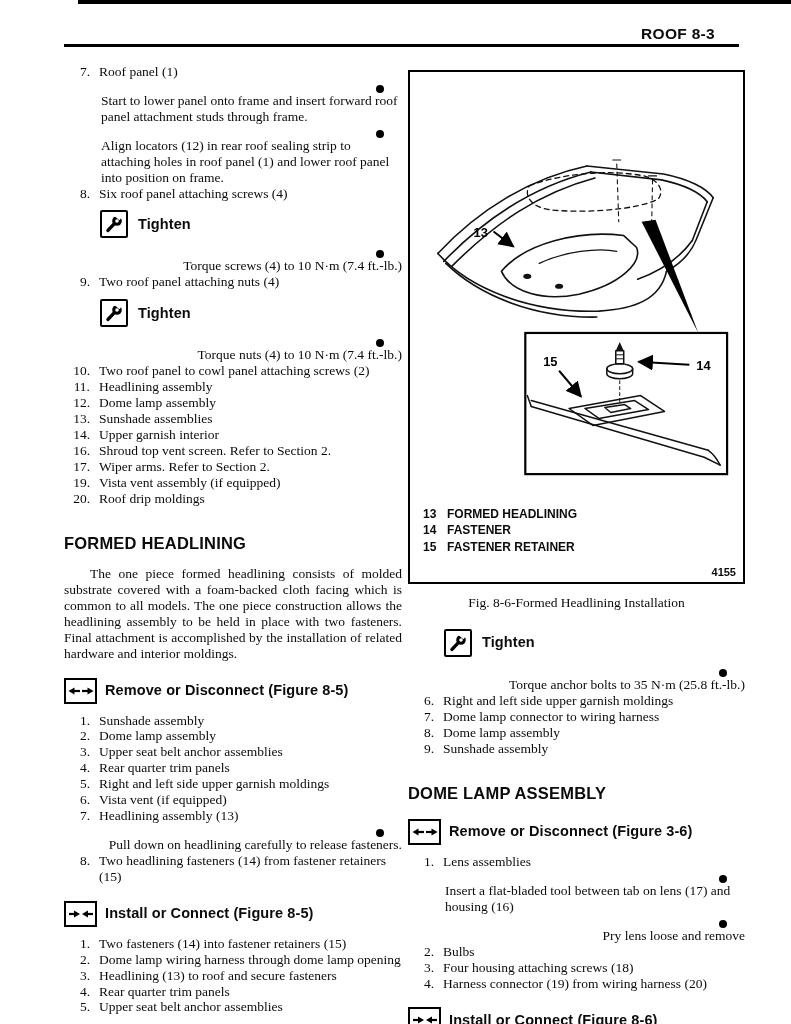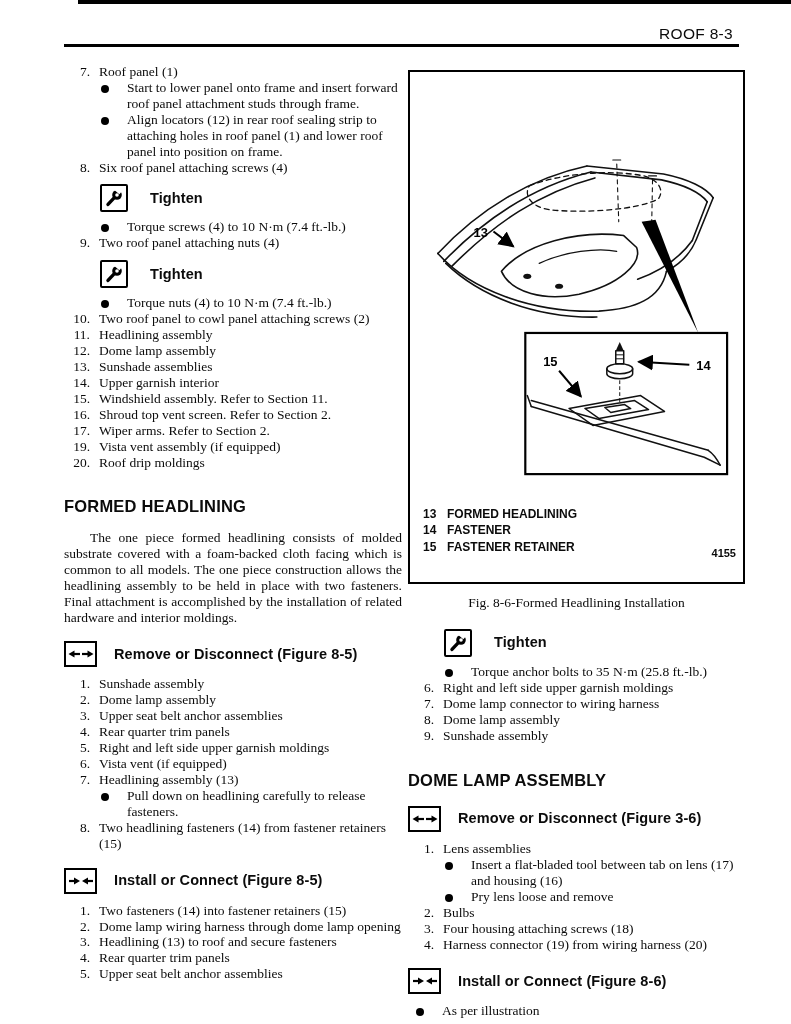--- a/index.html
+++ b/index.html
@@ -5,66 +5,66 @@
 <style>
   * { margin:0; padding:0; box-sizing:border-box; }
   html,body { background:#ffffff; }
   body {
     width:791px; height:1024px; position:relative; overflow:hidden;
     font-family:"Liberation Serif", serif;
     font-size:13.5px; line-height:1.18; color:#0b0b0b;
   }
   .scan-edge { position:absolute; top:0; left:78px; right:0; height:4px; background:#000; }
   .page-header {
-    position:absolute; top:25px; right:58px;
-    font-family:"Liberation Sans", sans-serif; font-weight:normal; font-size:15.5px; letter-spacing:.3px;
+    position:absolute; top:25px; right:76px;
+    font-family:"Liberation Sans", sans-serif; font-weight:bold; font-size:15.5px; letter-spacing:.3px;
   }
   .page-rule { position:absolute; top:44px; left:64px; right:52px; height:3px; background:#000; }
 
   .col-left  { position:absolute; left:64px;  top:64px; width:338px; }
   .col-right { position:absolute; left:408px; top:70px; width:337px; }
 
   .li { display:flex; align-items:flex-start; }
   .li .num { flex:0 0 26px; text-align:right; }
   .li .t   { flex:1; padding-left:9px; }
 
-  .bul { display:flex; align-items:flex-start; margin-left:37px; }
+  .bul { display:flex; align-items:flex-end; margin-left:37px;flex-direction:column; }
   .bul .dot { flex:0 0 8px; width:8px; height:8px; border-radius:50%; background:#000; margin:5px 18px 0 0; }
   .bul .t { flex:1; }
   .bul.shallow { margin-left:8px; }
 
-  .tighten { display:flex; align-items:center; gap:22px; margin:9px 0 7px 36px; }
+  .tighten { display:flex; align-items:center; gap:10px; margin:9px 0 7px 36px; }
   .ibox {
     border:2.6px solid #000; background:#fff;
     display:flex; align-items:center; justify-content:center; flex:0 0 auto;
   }
   .tighten .ibox { width:28px; height:28px; border-radius:2px; }
   .blabel {
     font-family:"Liberation Sans", sans-serif; font-weight:bold; font-size:14.5px; letter-spacing:.1px;
   }
 
-  .action { display:flex; align-items:center; gap:17px; margin:16px 0 9px 0; }
+  .action { display:flex; align-items:center; gap:8px; margin:16px 0 9px 0; }
   .action .ibox { width:33px; height:26px; }
 
   h2.sec {
     font-family:"Liberation Sans", sans-serif; font-weight:bold; font-size:16.5px;
     letter-spacing:.2px; margin:27px 0 13px 0;
   }
   p.body { text-align:justify; text-indent:26px; }
 
   .figure { border:2px solid #000; height:514px; position:relative; background:#fff; }
   .fig-art { position:absolute; inset:0; width:100%; height:100%; }
   .fig-legend {
     position:absolute; left:13px; bottom:26px;
     font-family:"Liberation Sans", sans-serif; font-weight:bold; font-size:12px; line-height:1.4;
   }
   .legend-row { display:flex; }
   .legend-row .ln { width:24px; }
   .fig-code {
-    position:absolute; right:7px; bottom:22px;
+    position:absolute; right:7px; bottom:3px;
     font-family:"Liberation Sans", sans-serif; font-weight:bold; font-size:11px;
   }
   .fig-caption { text-align:center; margin-top:11px; }
 
   .callout {
     font-family:"Liberation Sans", sans-serif; font-weight:bold; font-size:13px; fill:#000;
   }
 </style>
 </head>
 <body>
@@ -142,24 +142,20 @@
       <span class="num">12.</span>
       <span class="t">Dome lamp assembly</span>
     </div>
   <div class="li">
       <span class="num">13.</span>
       <span class="t">Sunshade assemblies</span>
     </div>
   <div class="li">
       <span class="num">14.</span>
       <span class="t">Upper garnish interior</span>
-    </div>
-  <div class="li">
-      <span class="num">15.</span>
-      <span class="t">Windshield assembly. Refer to Section 11.</span>
     </div>
   <div class="li">
       <span class="num">16.</span>
       <span class="t">Shroud top vent screen. Refer to Section 2.</span>
     </div>
   <div class="li">
       <span class="num">17.</span>
       <span class="t">Wiper arms. Refer to Section 2.</span>
     </div>
   <div class="li">

